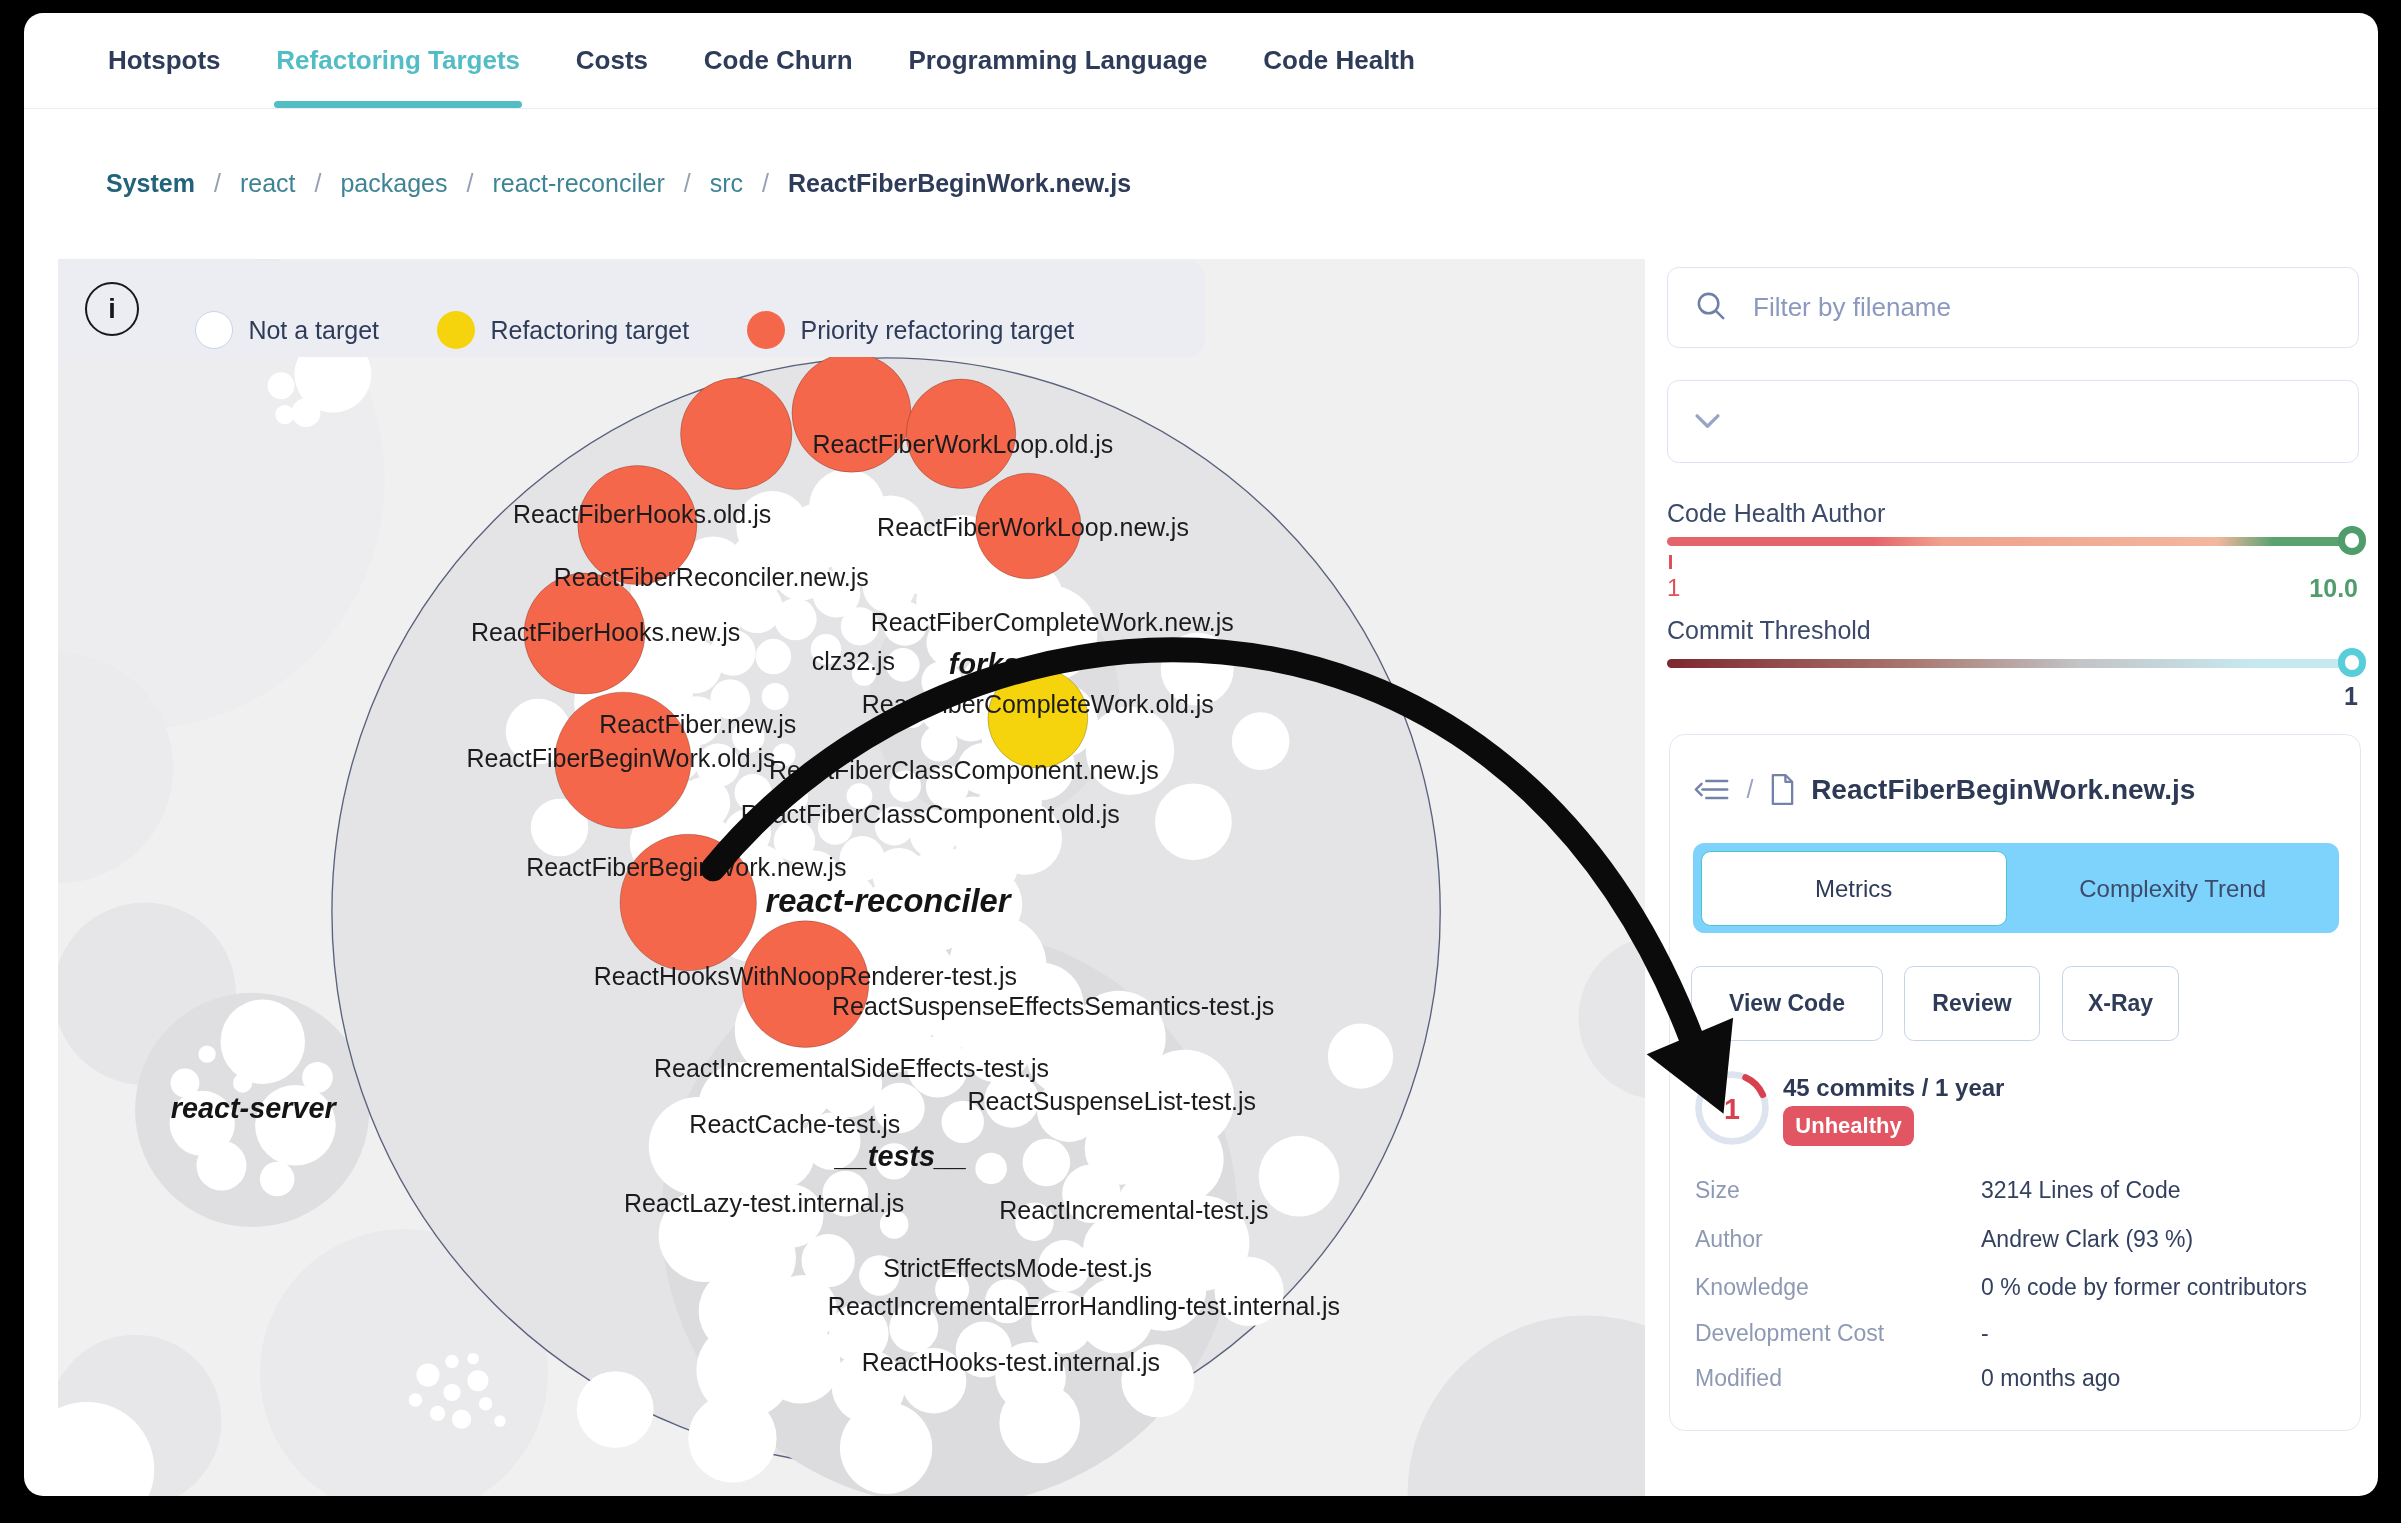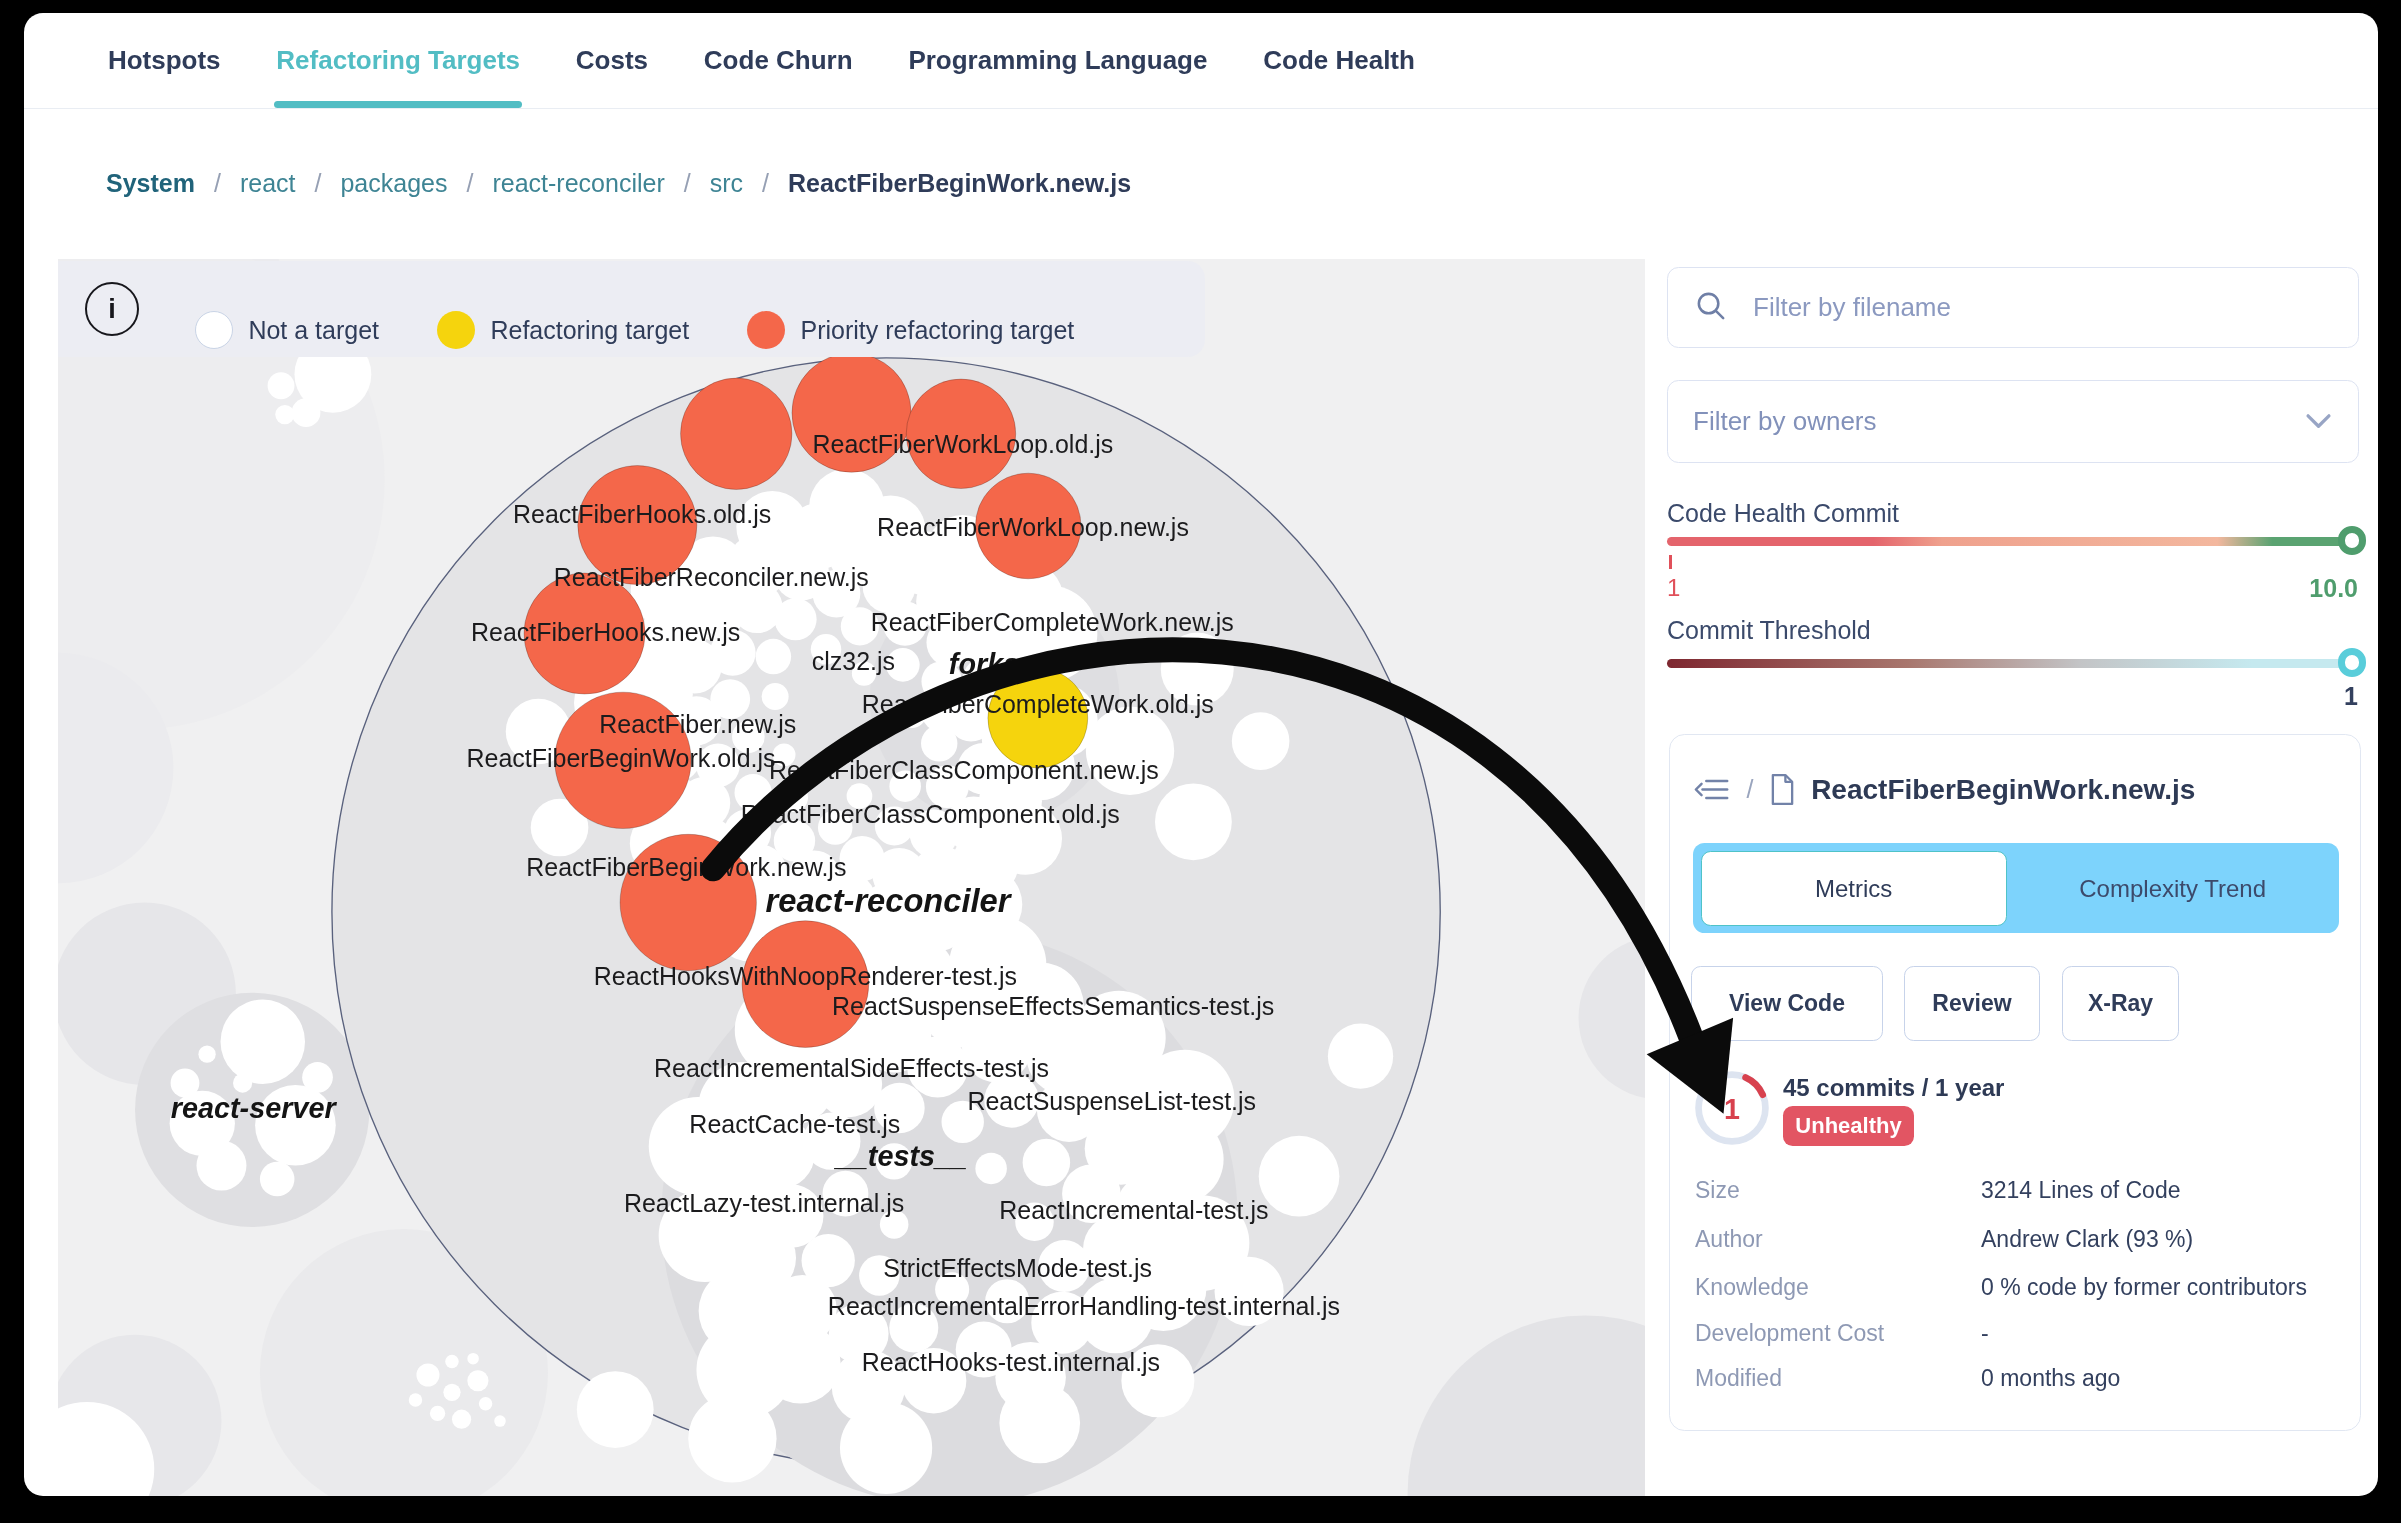--- a/index.html
+++ b/index.html
@@ -362,27 +362,26 @@
 
   <div class="rp-box search-box">
     <svg width="37" height="37" viewBox="0 0 38 38" style="margin-right:21px;flex:0 0 auto;">
       <circle cx="16" cy="15" r="10" fill="none" stroke="#6f7fa6" stroke-width="2.6"></circle>
       <line x1="23.5" y1="22.5" x2="31" y2="30" stroke="#6f7fa6" stroke-width="2.6" stroke-linecap="round"></line>
     </svg>
     <input type="text" placeholder="Filter by filename" style="">
   </div>
 
   <div class="rp-box owners-box">
-    <span class="owners-label">Filter by owners</span>
     <svg width="29" height="19" viewBox="0 0 30 20">
       <polyline points="4,4 15,15 26,4" fill="none" stroke="#98a5c5" stroke-width="3.4" stroke-linecap="round" stroke-linejoin="round"></polyline>
     </svg>
   </div>
 
-  <div class="slider-label" style="left:1643px;top:486px;">Code Health Commit</div>
+  <div class="slider-label" style="left:1643px;top:486px;">Code Health Author</div>
   <div class="track track1"></div>
   <div class="knob knob1"></div>
   <div class="tick-red"></div>
   <div class="scale-min">1</div>
   <div class="scale-max">10.0</div>
 
   <div class="slider-label" style="left:1643px;top:603px;">Commit Threshold</div>
   <div class="track track2"></div>
   <div class="knob knob2"></div>
   <div class="ct-value">1</div>

